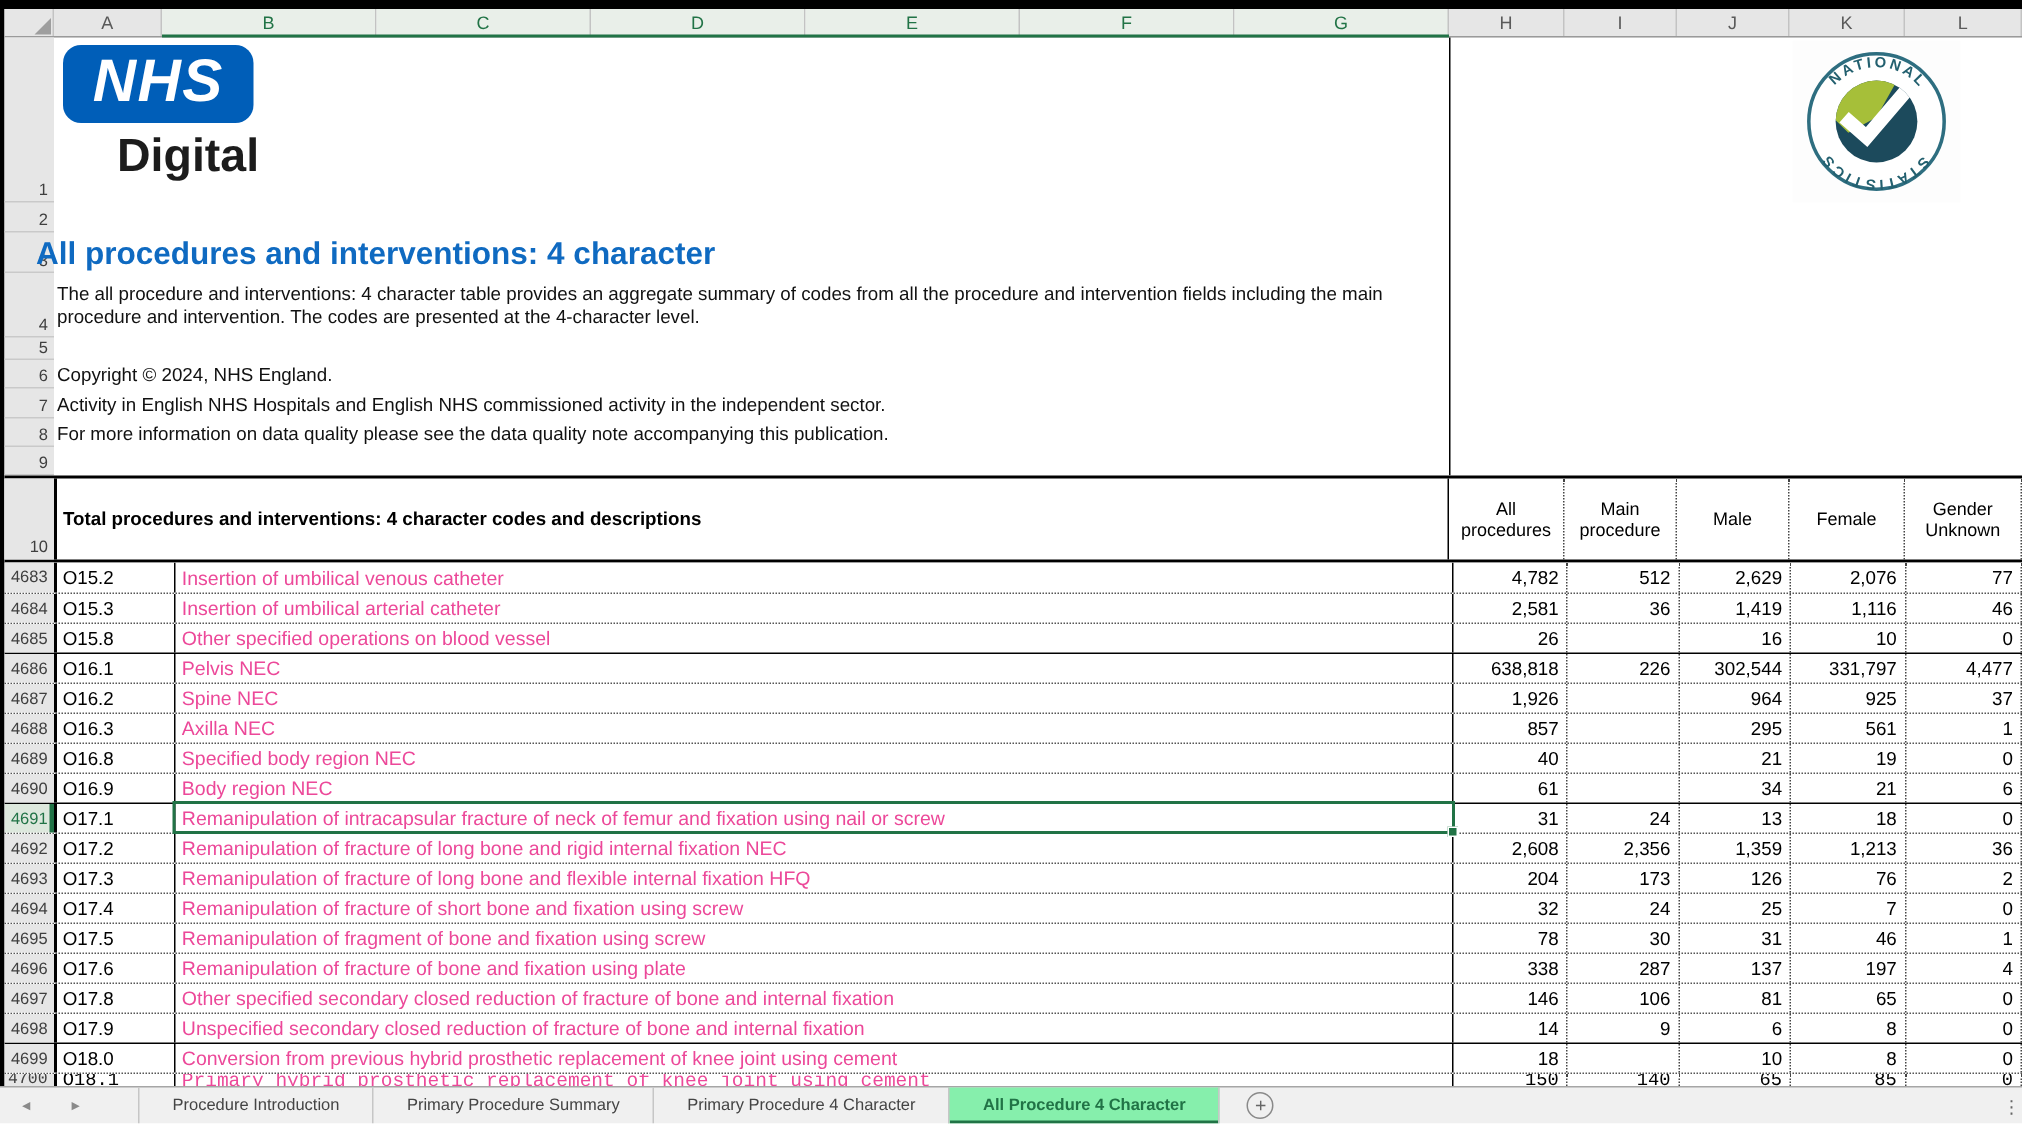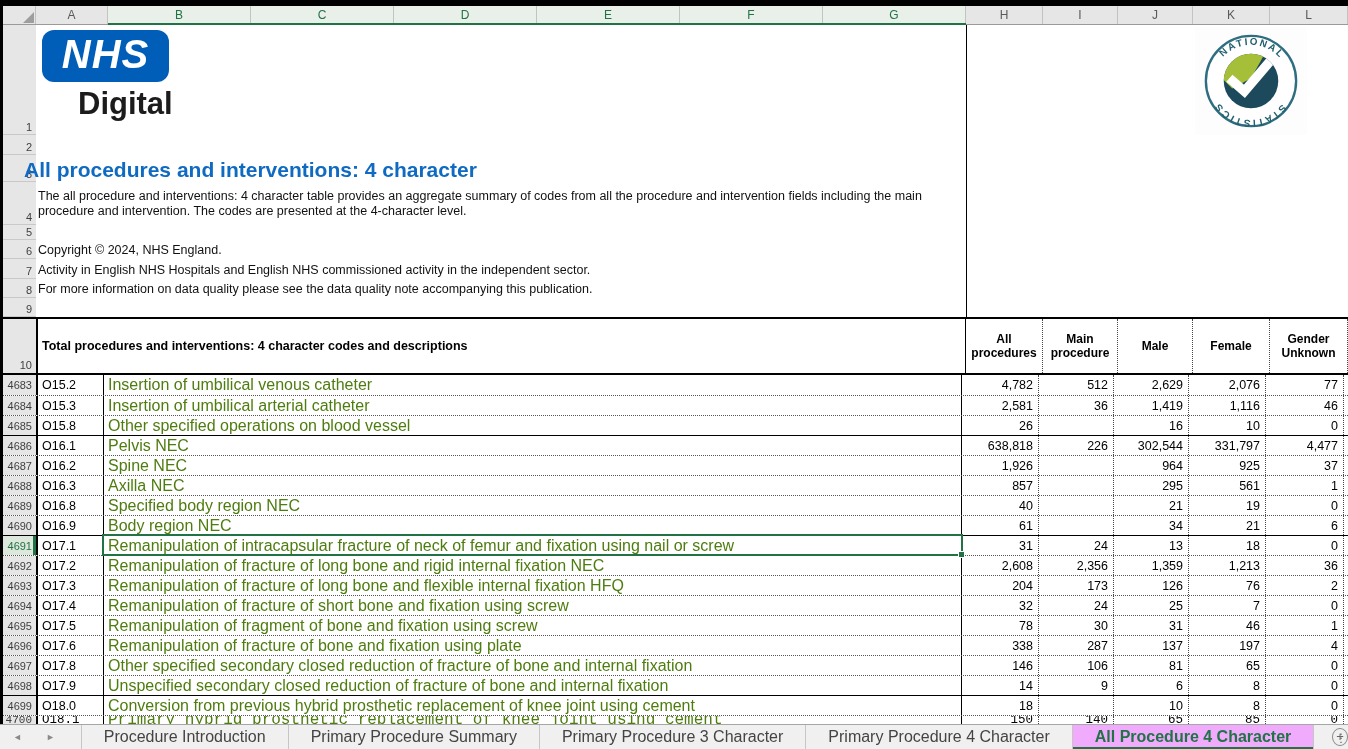--- a/index.html
+++ b/index.html
@@ -52,56 +52,56 @@
 
   
   .tbl-header { position:absolute; left:3px; top:317px; width:1345px; height:58px; display:flex;
                 border-top:2px solid #000; border-bottom:2px solid #000; background:#fff; }
   .th-rn { width:33px; background:#e6e6e6; display:flex; align-items:flex-end; justify-content:flex-end;
            padding:0 4px 2px 0; font-size:11px; color:#3f3f3f; }
   .th-caption { width:930px; border-left:2px solid #000; border-right:1px solid #000;
                 display:flex; align-items:center; padding-left:4px;
                 font-size:12.5px; font-weight:bold; color:#000; }
   .th-col { display:flex; align-items:center; justify-content:center; text-align:center;
-            font-size:12px; font-weight:bold; color:#000; line-height:14px;
+            font-size:12px; font-weight:normal; color:#000; line-height:14px;
             border-right:1px dotted #444; padding:16px 3px; }
 
   
   .data-rows { position:absolute; left:3px; top:375px; width:1345px; height:349px; overflow:hidden; }
   .drow { display:flex; height:20px; border-top:1px dotted #555; background:#fff; }
   .drow:first-of-type { border-top:none; }
   .drow.group-start { border-top:1px solid #000; }
   .drow.partial { height:9px; overflow:hidden;font-family:Liberation Mono, monospace; }
   .c-rn { width:33px; background:#e6e6e6; font-size:11px; color:#3f3f3f;
           display:flex; align-items:center; justify-content:flex-end; padding-right:4px; }
-  .c-code { width:68px; border-left:2px solid #000; border-right:1px solid #000;
+  .c-code { width:82px; border-left:2px solid #000; border-right:1px solid #000;
             font-size:12.5px; color:#000; display:flex; align-items:center; padding-left:4px; }
-  .c-desc { width:858px; border-right:1px solid #000; font-size:16px; color:#4d7c0f;
+  .c-desc { width:858px; border-right:1px solid #000; font-size:13px; color:#ec4899;
             display:flex; align-items:center; padding-left:4px; white-space:nowrap; overflow:hidden; }
   .c-num { font-size:12.5px; color:#000; display:flex; align-items:center; justify-content:flex-end;
            padding-right:5px; border-right:1px dotted #444; }
   .c-all{width:77px}.c-main{width:75px}.c-male{width:75px}.c-fem{width:77px}.c-unk{width:78px}
 
   .drow.selected .c-rn { background:#dde8dd; color:#217346; box-shadow:inset -3px 0 0 #217346; }
   .drow.selected .c-desc { position:relative; overflow:visible; }
   .drow.selected .c-desc::before { content:""; position:absolute; top:-2px; left:-2px; right:-2px; bottom:-1px;
             border:2px solid #217346; pointer-events:none; z-index:2; }
   .drow.selected .c-desc::after { content:""; position:absolute; right:-4px; bottom:-3px; width:5px; height:5px;
             background:#217346; border:1px solid #fff; z-index:3; }
 
   
   .tabbar { position:absolute; left:0; top:724px; width:1348px; height:25px; background:#f0f0f0;
             border-top:1px solid #a6a6a6; display:flex; align-items:stretch; }
   .tab-nav { width:92px; display:flex; align-items:center; padding-left:13px; gap:24px;
              color:#8a8a8a; font-size:9px; }
   .tab-nav span { cursor:default; }
-  .sheet-tab { border-left:1px solid #c6c6c6; padding:0 22px; font-size:16px; color:#444;
+  .sheet-tab { border-left:1px solid #c6c6c6; padding:0 22px; font-size:11px; color:#444;
                display:flex; align-items:center; white-space:nowrap; }
   .sheet-tab:last-of-type { border-right:1px solid #c6c6c6; }
-  .sheet-tab.active { background:#f0abfc; color:#217346; font-weight:bold; box-shadow:inset 0 -2px 0 #217346; }
+  .sheet-tab.active { background:#86efac; color:#217346; font-weight:bold; box-shadow:inset 0 -2px 0 #217346; }
   .add-sheet { align-self:center; margin-left:18px; width:18px; height:18px; border-radius:50%;
                border:1px solid #8a8a8a; color:#666; font-size:13px; line-height:16px; text-align:center; }
   .tab-dots { position:absolute; right:1px; top:0; height:25px; display:flex; align-items:center;
               color:#666; font-size:12px; }
 </style>
 </head>
 <body>
 
 <div class="app">
   <div class="strip-top"></div>
@@ -393,23 +393,20 @@
     <div style="display:flex; align-items:stretch;">
 
         <div class="sheet-tab">
           <span>Procedure Introduction</span>
         </div>
 
         <div class="sheet-tab">
           <span>Primary Procedure Summary</span>
         </div>
 
-        <div class="sheet-tab">
-          <span>Primary Procedure 3 Character</span>
-        </div>
 
         <div class="sheet-tab">
           <span>Primary Procedure 4 Character</span>
         </div>
 
 
         <div class="sheet-tab active">
           <span>All Procedure 4 Character</span>
         </div>
       </div>

